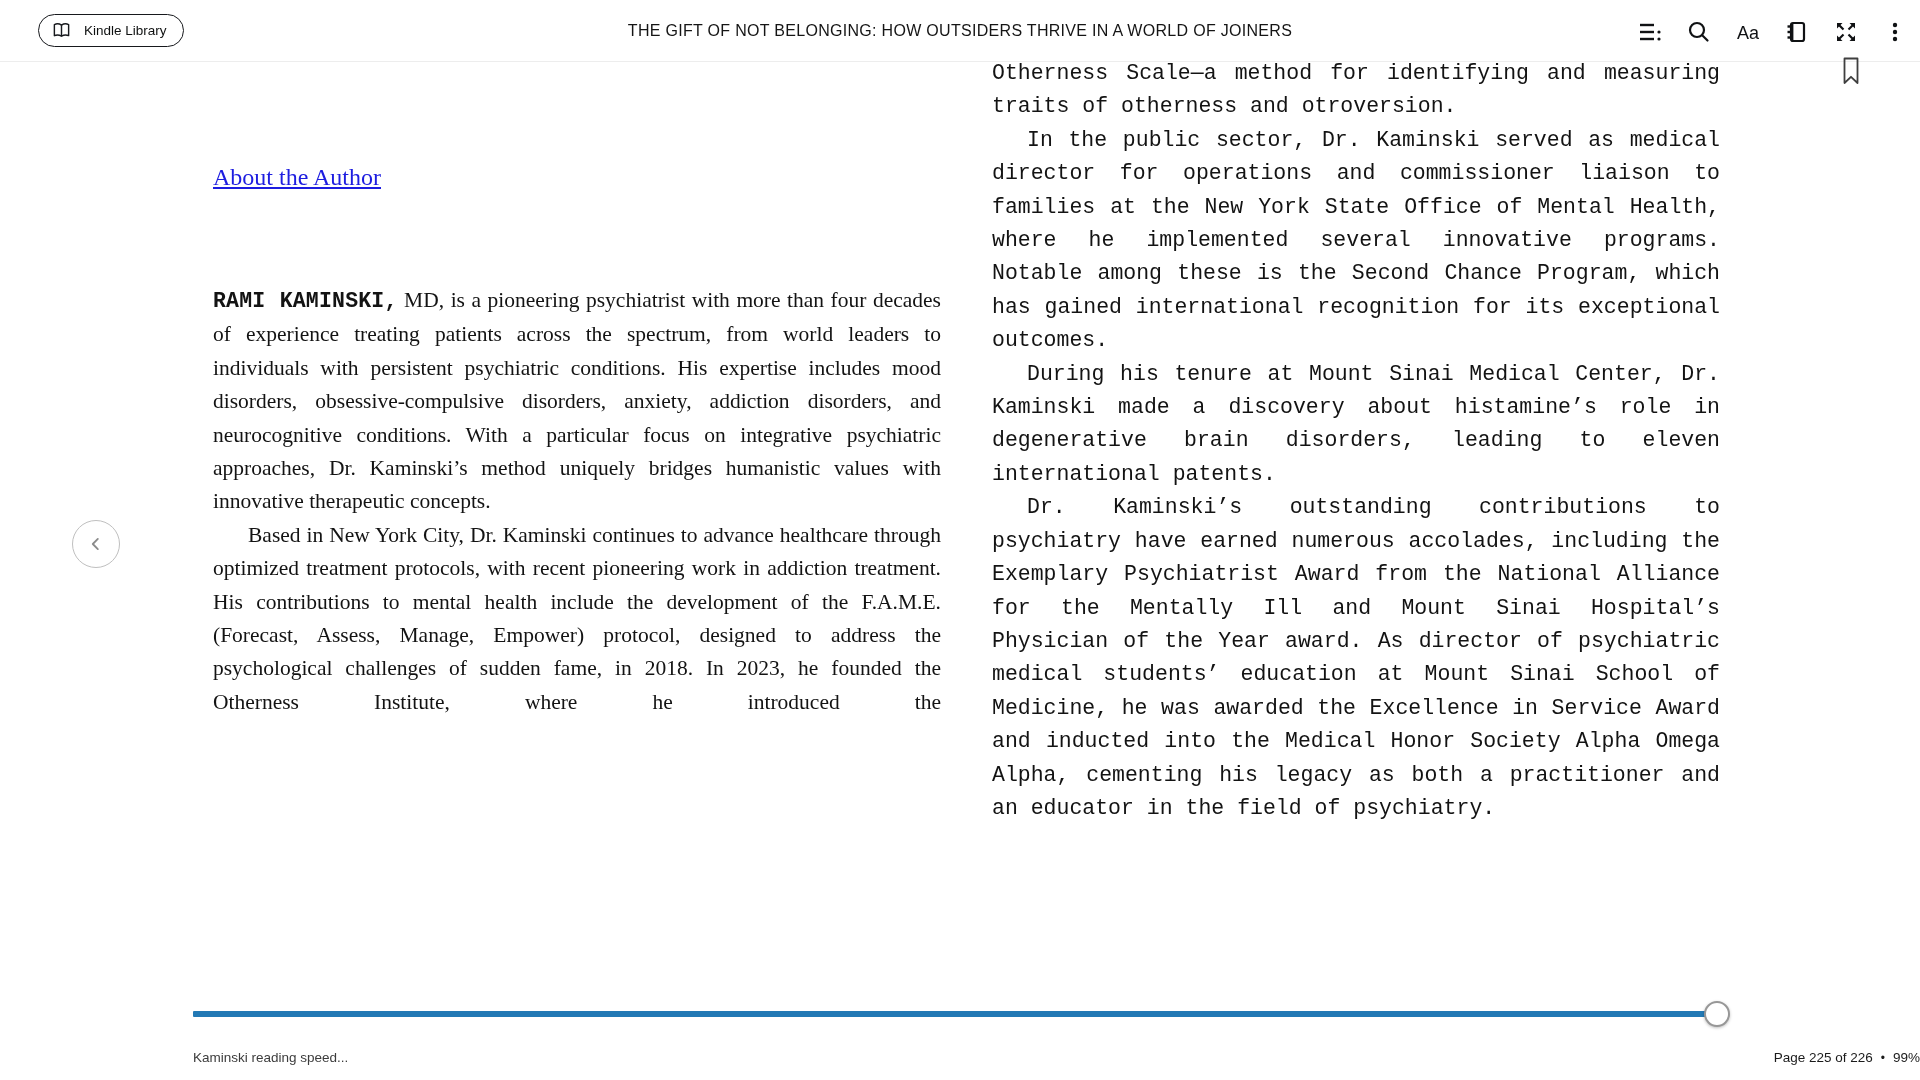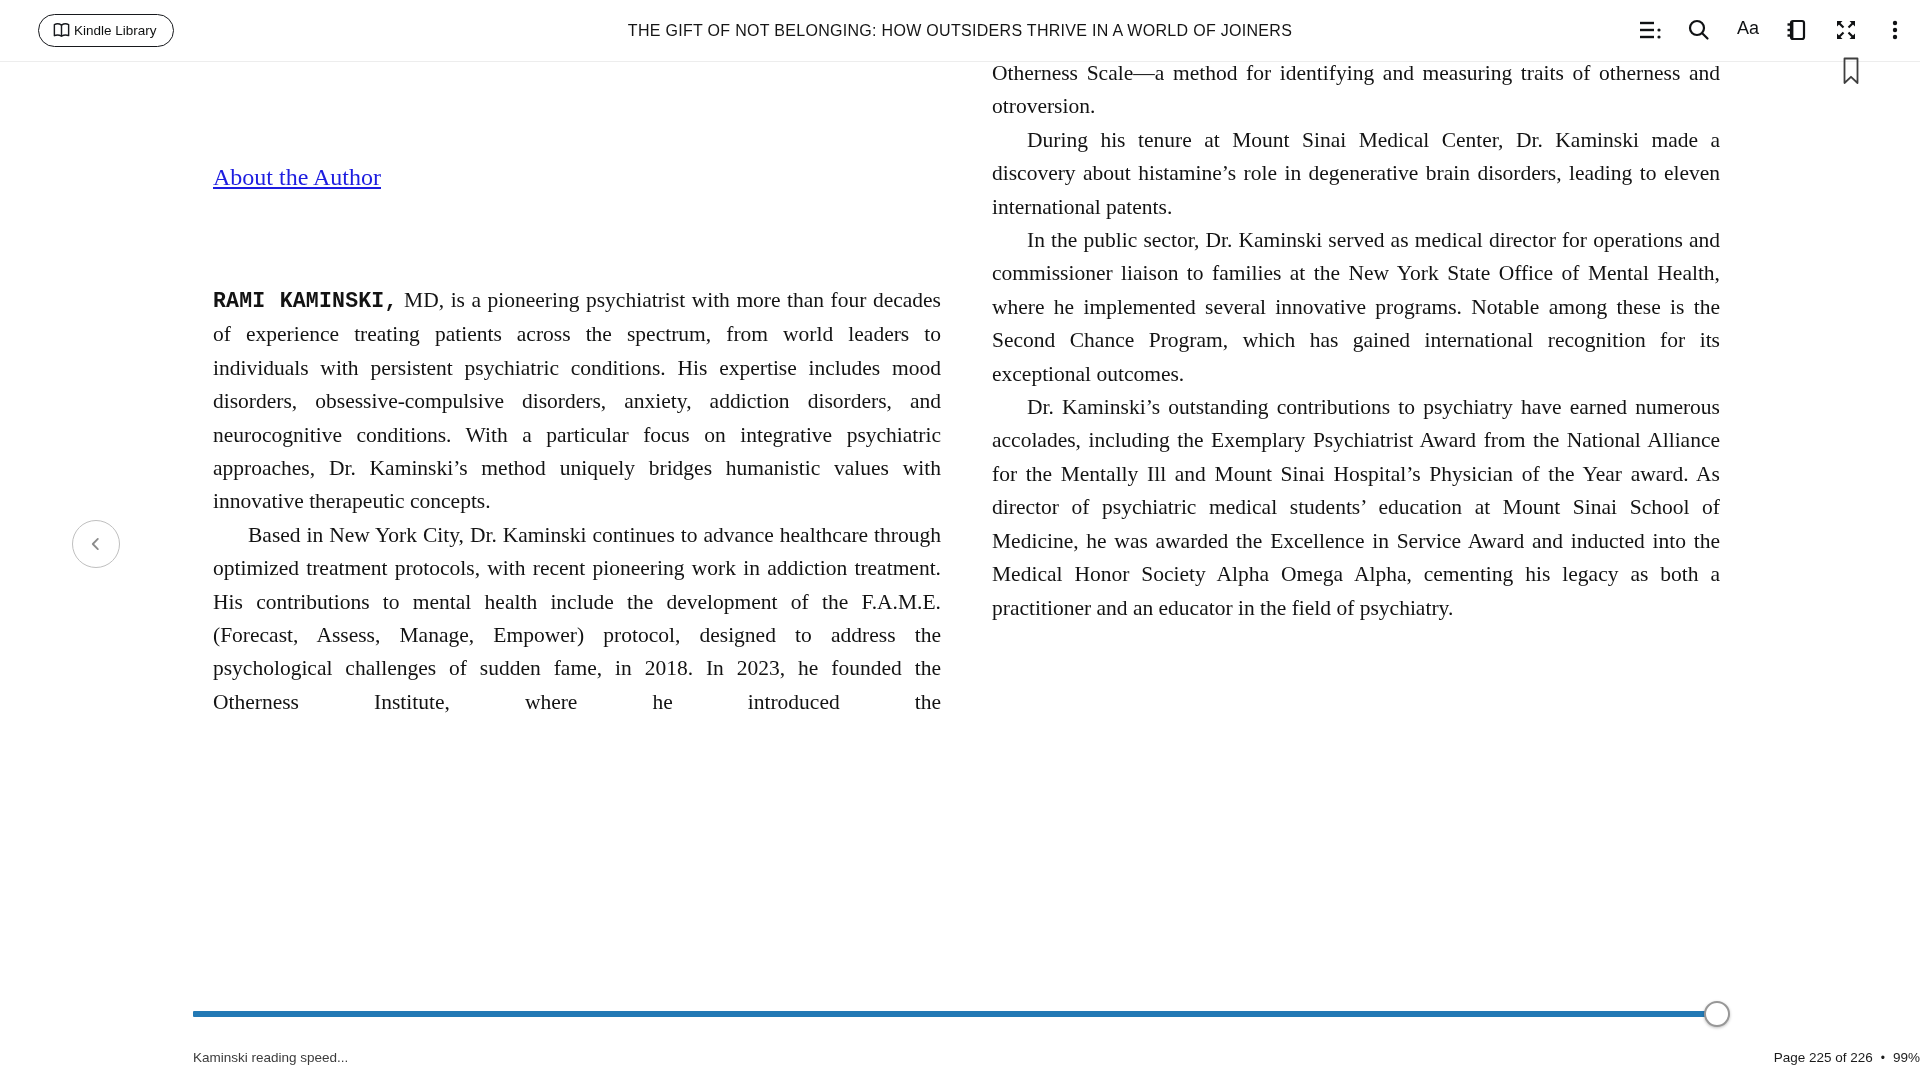--- a/index.html
+++ b/index.html
@@ -12,38 +12,38 @@
     color: #111;
   }
 
   
   .topbar {
     position: absolute; top: 0; left: 0; width: 1920px; height: 61px;
     background: #fff; border-bottom: 1px solid #ededed;
   }
   .lib-btn {
     position: absolute; left: 38px; top: 14px; height: 33px;
-    display: flex; align-items: center; gap: 3px;
+    display: flex; align-items: center; gap: 13px;
     padding: 0 16px 0 13px;
     background: #fff; border: 1.5px solid #17191d; border-radius: 17px;
     font-family: "Liberation Sans", sans-serif;
     font-size: 13.5px; color: #0f1111; cursor: pointer;
     box-sizing: border-box;
   }
   .book-title {
     position: absolute; left: 0; right: 0; top: 22px;
     text-align: center; font-size: 16px; letter-spacing: .3px; color: #151515;
     white-space: nowrap;
   }
   .toolbar-icons {
     position: absolute; right: 12px; top: 0; height: 61px;
     display: flex; align-items: center; gap: 23px;
   }
   .icon-btn {
-    width: 26px; height: 26px; display: flex; align-items: flex-start; justify-content: center;
+    width: 26px; height: 26px; display: flex; align-items: flex-end; justify-content: center;
     background: none; border: none; padding: 0; cursor: pointer; color: #101214;
   }
   .aa-label { font-size: 18px; font-weight: 500; color: #101214; font-family: "Liberation Sans", sans-serif; }
 
   .bookmark-btn {
     position: absolute; left: 1842px; top: 57px;
     background: none; border: none; padding: 0; cursor: pointer; color: #3f3f3f;
   }
 
   
@@ -55,21 +55,21 @@
   }
 
   
   .page-col {
     position: absolute; width: 728px;
     font-family: "Liberation Serif", serif;
     font-size: 21.5px; line-height: 33.4px; color: #131313;
     text-align: justify;
   }
   .col-left  { left: 213px; top: 158px; }
-  .col-right { left: 992px; top: 57px; }
+  .col-right { left: 992px; top: 57px; font-family: Liberation Mono, monospace; }
 
   .chapter-heading {
     display: block;
     font-family: Liberation Serif, serif;
     font-size: 24px; font-weight: 500; line-height: 38px;
     color: var(--link-blue, #1d1de0);
     text-decoration: underline;
     text-align: left;
     margin: 0 0 88px 0;
     cursor: pointer;
@@ -211,22 +211,22 @@
   <main>
 
     <div class="page-col col-left">
       <a class="chapter-heading">About the Author</a>
       <p class="para"><span class="lead-bold">RAMI KAMINSKI,</span><span> MD, is a pioneering psychiatrist with more than four decades of experience treating patients across the spectrum, from world leaders to individuals with persistent psychiatric conditions. His expertise includes mood disorders, obsessive-compulsive disorders, anxiety, addiction disorders, and neurocognitive conditions. With a particular focus on integrative psychiatric approaches, Dr. Kaminski’s method uniquely bridges humanistic values with innovative therapeutic concepts.</span></p>
       <p class="para indent cont-last">Based in New York City, Dr. Kaminski continues to advance healthcare through optimized treatment protocols, with recent pioneering work in addiction treatment. His contributions to mental health include the development of the F.A.M.E. (Forecast, Assess, Manage, Empower) protocol, designed to address the psychological challenges of sudden fame, in 2018. In 2023, he founded the Otherness Institute, where he introduced the</p>
     </div>
 
     <div class="page-col col-right">
       <p class="para">Otherness Scale—a method for identifying and measuring traits of otherness and otroversion.</p>
+      <p class="para indent">In the public sector, Dr. Kaminski served as medical director for operations and commissioner liaison to families at the New York State Office of Mental Health, where he implemented several innovative programs. Notable among these is the Second Chance Program, which has gained international recognition for its exceptional outcomes.</p>
       <p class="para indent">During his tenure at Mount Sinai Medical Center, Dr. Kaminski made a discovery about histamine’s role in degenerative brain disorders, leading to eleven international patents.</p>
-      <p class="para indent">In the public sector, Dr. Kaminski served as medical director for operations and commissioner liaison to families at the New York State Office of Mental Health, where he implemented several innovative programs. Notable among these is the Second Chance Program, which has gained international recognition for its exceptional outcomes.</p>
       <p class="para indent">Dr. Kaminski’s outstanding contributions to psychiatry have earned numerous accolades, including the Exemplary Psychiatrist Award from the National Alliance for the Mentally Ill and Mount Sinai Hospital’s Physician of the Year award. As director of psychiatric medical students’ education at Mount Sinai School of Medicine, he was awarded the Excellence in Service Award and inducted into the Medical Honor Society Alpha Omega Alpha, cementing his legacy as both a practitioner and an educator in the field of psychiatry.</p>
     </div>
 
   </main>
 
   <div class="progress-track">
     <div class="progress-fill"></div>
     <div class="progress-knob"></div>
   </div>
 

